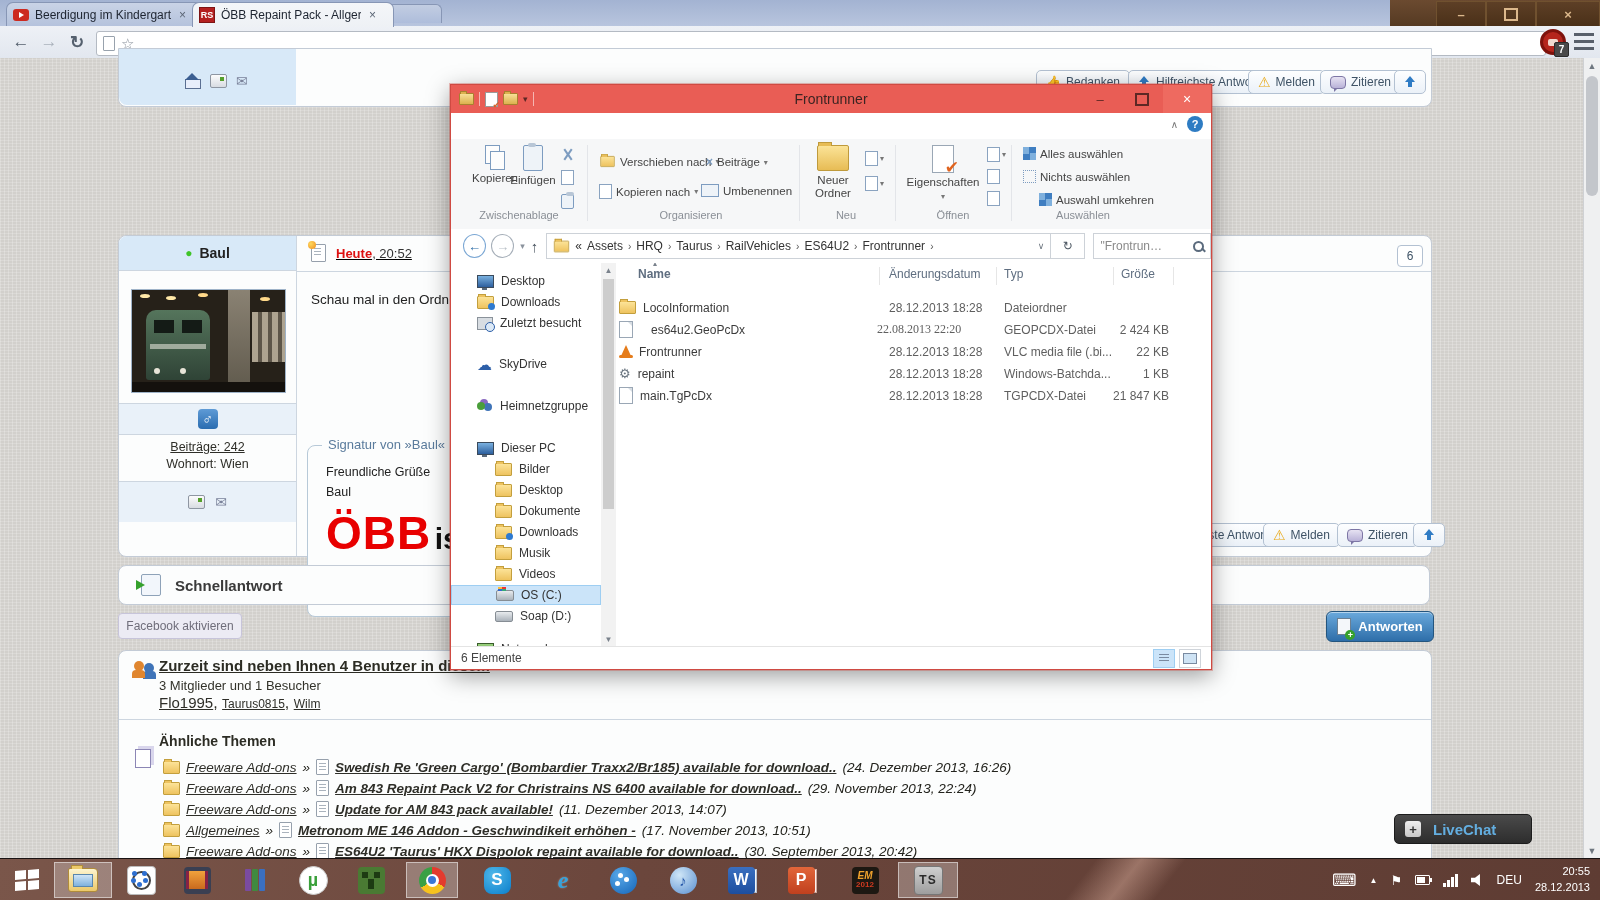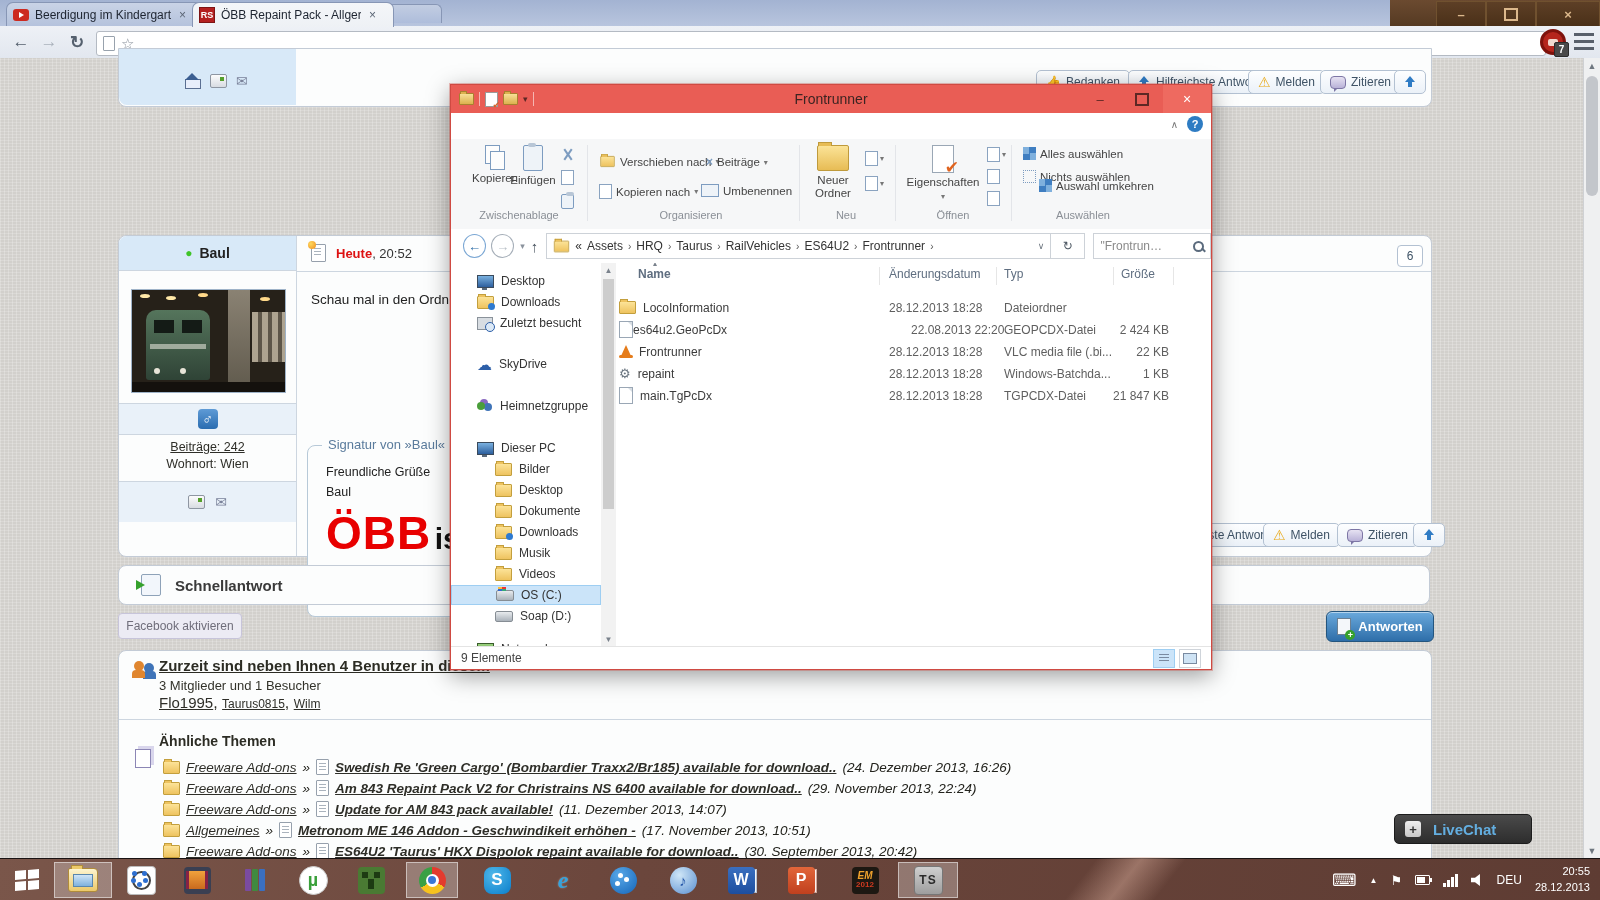--- a/index.html
+++ b/index.html
@@ -404,21 +404,21 @@
         <div>Wohnort: Wien</div>
       </div>
       <div class="abs hline" style="left:0;top:245px;width:177px;"></div>
       <div class="abs" style="left:0;top:246px;width:177px;height:40px;background:#e9f1f9;display:flex;align-items:center;justify-content:center;gap:10px;">
         <span class="card-ic"></span>
         <span class="env-ic">✉</span>
       </div>
 
       <div class="abs flex" style="left:192px;top:8px;gap:10px;">
         <span class="doc-ic doc-dot"></span>
-        <span style="font-size:13px;"><b style="color:#d11;">Heute</b><span style="color:#333;">, 20:52</span></span>
+        <span style="font-size:13px;text-decoration:underline;"><b style="color:#d11;">Heute</b><span style="color:#333;">, 20:52</span></span>
       </div>
       <div class="abs post-num" style="left:1278px;top:9px;">6</div>
       <div class="abs hline" style="left:178px;top:35px;width:1134px;"></div>
       <div class="abs" style="left:192px;top:56px;font-size:13.5px;color:#222;">Schau mal in den Ordn</div>
 
       <div class="abs sig-box" style="left:188px;top:105px;width:860px;height:170px;">
         <span class="sig-title">Signatur von »Baul«</span>
         <div style="padding:16px 0 0 18px;font-size:12.5px;color:#222;line-height:1.6;">
           <div>Freundliche Grüße</div>
           <div>Baul</div>
@@ -624,21 +624,21 @@
       <div class="rb-sep" style="left:560px;"></div>
 
       <div class="rb-row" style="left:572px;top:8px;">
         <span class="ic-grid"></span>
         <span>Alles auswählen</span>
       </div>
       <div class="rb-row" style="left:572px;top:31px;">
         <span class="ic-grid ic-grid-o"></span>
         <span>Nichts auswählen</span>
       </div>
-      <div class="rb-row" style="left:572px;top:40px;padding-left:16px;">
+      <div class="rb-row" style="left:572px;top:54px;padding-left:16px;">
         <span class="ic-grid"></span>
         <span>Auswahl umkehren</span>
       </div>
       <div class="rb-group-label" style="left:572px;width:120px;">Auswählen</div>
     </div>
 
     <div class="abs ex-addr">
       <div class="nav-circle" style="margin-left:12px;color:#2d6da8;border-color:#7ba7d4;">←</div>
       <div class="nav-circle" style="margin-left:5px;color:#b9c0c7;">→</div>
       <span style="color:#8a929c;font-size:9px;margin:0 6px;">▾</span>
@@ -752,25 +752,25 @@
 
       <div class="file-row" style="left:0;top:34px;width:740px;">
         <span class="fcol flex" style="left:168px;gap:7px;">
             <span class="ic-folder"></span>
             <span>LocoInformation</span>
           </span>
         <span class="fcol fcol-dim" style="left:438px;">28.12.2013 18:28</span>
         <span class="fcol fcol-dim" style="left:553px;">Dateiordner</span>
       </div>
       <div class="file-row" style="left:0;top:56px;width:740px;">
-        <span class="fcol flex" style="left:168px;gap:0;">
+        <span class="fcol flex" style="left:168px;gap:18px;">
             <span class="ic-file"></span>
             <span>es64u2.GeoPcDx</span>
           </span>
-        <span class="fcol fcol-dim" style="left:460px;">22.08.2013 22:20</span>
+        <span class="fcol fcol-dim" style="left:426px;font-family:Liberation Serif, serif;">22.08.2013 22:20</span>
         <span class="fcol fcol-dim" style="left:553px;">GEOPCDX-Datei</span>
         <span class="fcol fcol-dim" style="left:640px;width:78px;text-align:right;">2 424 KB</span>
       </div>
       <div class="file-row" style="left:0;top:78px;width:740px;">
         <span class="fcol flex" style="left:168px;gap:7px;">
             <span class="ic-vlc"></span>
             <span>Frontrunner</span>
           </span>
         <span class="fcol fcol-dim" style="left:438px;">28.12.2013 18:28</span>
         <span class="fcol fcol-dim" style="left:553px;">VLC media file (.bi...</span>
@@ -790,21 +790,21 @@
             <span class="ic-file"></span>
             <span>main.TgPcDx</span>
           </span>
         <span class="fcol fcol-dim" style="left:438px;">28.12.2013 18:28</span>
         <span class="fcol fcol-dim" style="left:553px;">TGPCDX-Datei</span>
         <span class="fcol fcol-dim" style="left:640px;width:78px;text-align:right;">21 847 KB</span>
       </div>
     </div>
 
     <div class="abs ex-status">
-      <span style="font-size:12px;color:#444;">9 Elemente</span>
+      <span style="font-size:12px;color:#444;">6 Elemente</span>
       <div class="st-views">
         <div class="st-view st-view-active">
             <span class="ic-details"></span>
           </div>
         <div class="st-view">
             <span class="ic-thumbview"></span>
           </div>
       </div>
     </div>
   </div>

